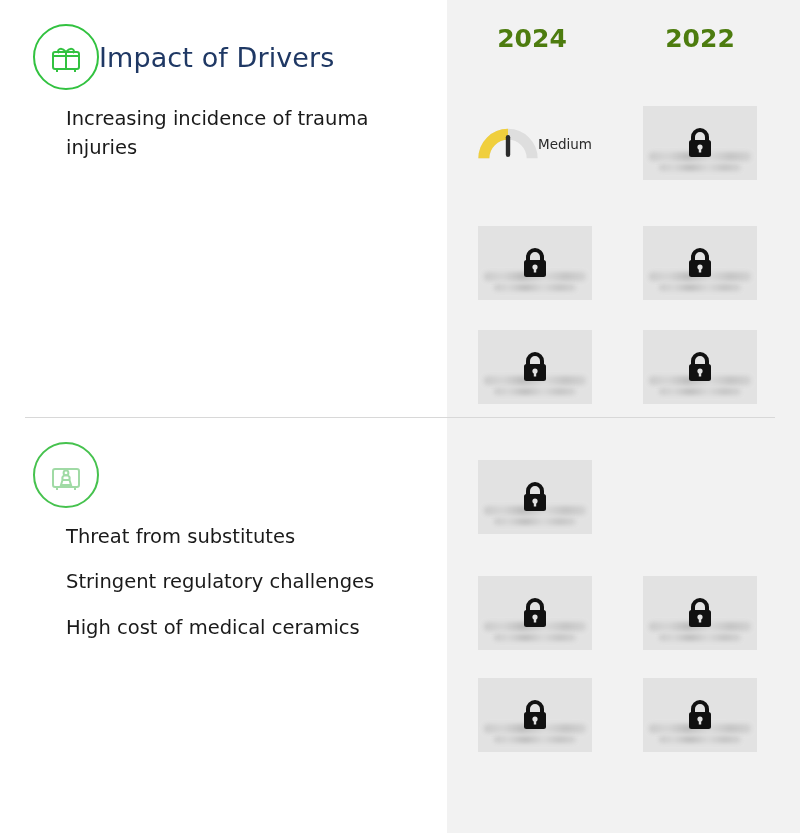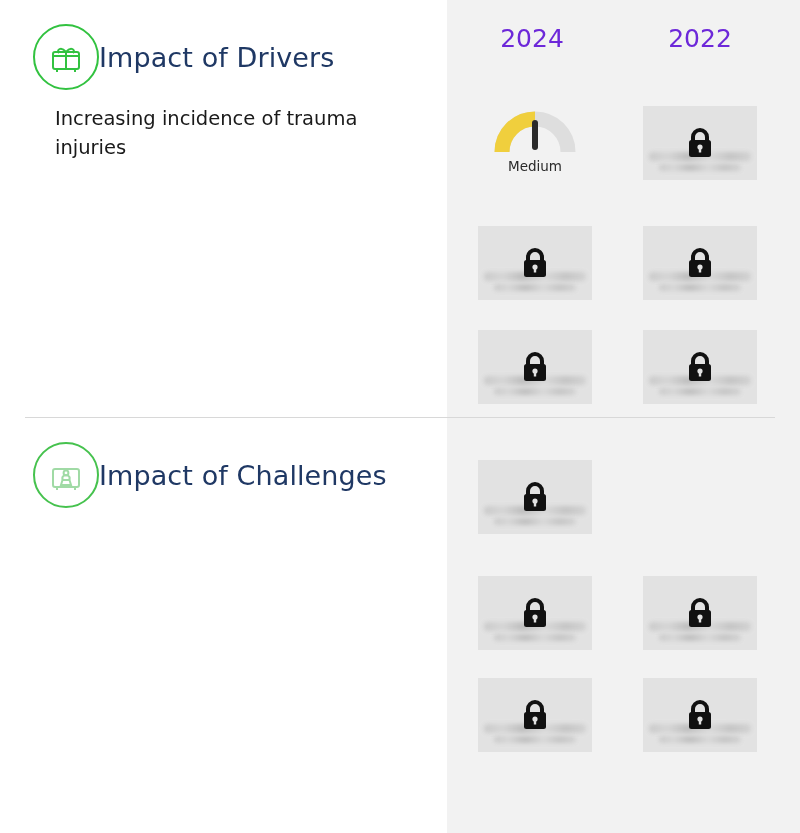--- a/index.html
+++ b/index.html
@@ -32,22 +32,22 @@
     background: #f2f2f2;
   }
 
   
   .col-head {
     position: absolute;
     top: 24px;
     width: 130px;
     text-align: center;
     font-size: 25px;
-    color: #6d28d9;
-    font-weight: 400;
+    color: #4d7c0f;
+    font-weight: 700;
   }
   .col-head.c2024 { left: 467px; }
   .col-head.c2028 { left: 635px; }
 
   
   .divider {
     position: absolute;
     left: 25px;
     width: 750px;
     height: 1px;
@@ -82,21 +82,21 @@
   }
   .sec-icon.faded { border-color: #46c24e; }
   .sec-title {
     font-size: 27px;
     color: #1f3864;
     font-weight: 400;
     letter-spacing: 0.1px;
   }
 
   .bullets {
-    margin: 14px 0 0 5px;
+    margin: 14px 0 0 16px;
     padding: 0 20px 0 50px;
     list-style: none;
   }
   .bullets li {
     font-size: 19.5px;
     line-height: 1.5;
     color: #1a1a1a;
     margin-bottom: 16px;
     max-width: 360px;
   }
@@ -137,21 +137,21 @@
     position: relative;
     z-index: 2;
   }
 
   
   .gauge {
     position: relative;
     width: 114px;
     height: 74px;
     display: flex;
-    flex-direction: column;
+    flex-direction: row;
     align-items: center;
     justify-content: flex-start;
   }
   .gauge-label {
     font-size: 13.5px;
     color: #2a2a2a;
     margin-top: 2px;
     text-align: center;
   }
 </style>
@@ -264,22 +264,26 @@
     <div class="sec-head">
       <div class="sec-icon faded">
         <svg width="36" height="36" viewBox="0 0 36 36" aria-hidden="true" opacity="0.45">
           <rect x="5" y="12" width="26" height="18" rx="2" fill="none" stroke="#2fae3a" stroke-width="2"></rect>
           <path d="M13 28 h10 l-1.5 -5 h-7 z" fill="none" stroke="#2fae3a" stroke-width="2"></path>
           <path d="M15 23 c-2 -3 1 -5 3 -5 s5 2 3 5" fill="none" stroke="#2fae3a" stroke-width="2"></path>
           <circle cx="18" cy="16" r="2.4" fill="none" stroke="#2fae3a" stroke-width="2"></circle>
           <path d="M9 30 v3 M27 30 v3" stroke="#2fae3a" stroke-width="2"></path>
         </svg>
       </div>
-      <div class="sec-title">Impact of Challenges</div>
-    </div>
+    </div>
+    <ul class="bullets">
+      <li>Threat from substitutes</li>
+      <li>Stringent regulatory challenges</li>
+      <li>High cost of medical ceramics</li>
+    </ul>
   </div>
 
   <div class="cell col1" style="top:460px;">
     <div class="lockbox">
       <div class="blurline l1"></div>
       <div class="blurline l2"></div>
       <svg class="lock-svg" width="34" height="38" viewBox="0 0 34 38" aria-hidden="true">
         <path d="M10 17 v-4 a7 7 0 0 1 14 0 v4" fill="none" stroke="#111" stroke-width="4"></path>
         <rect x="6" y="16" width="22" height="17" rx="2.5" fill="#111"></rect>
         <circle cx="17" cy="23" r="2.6" fill="#e2e2e2"></circle>

